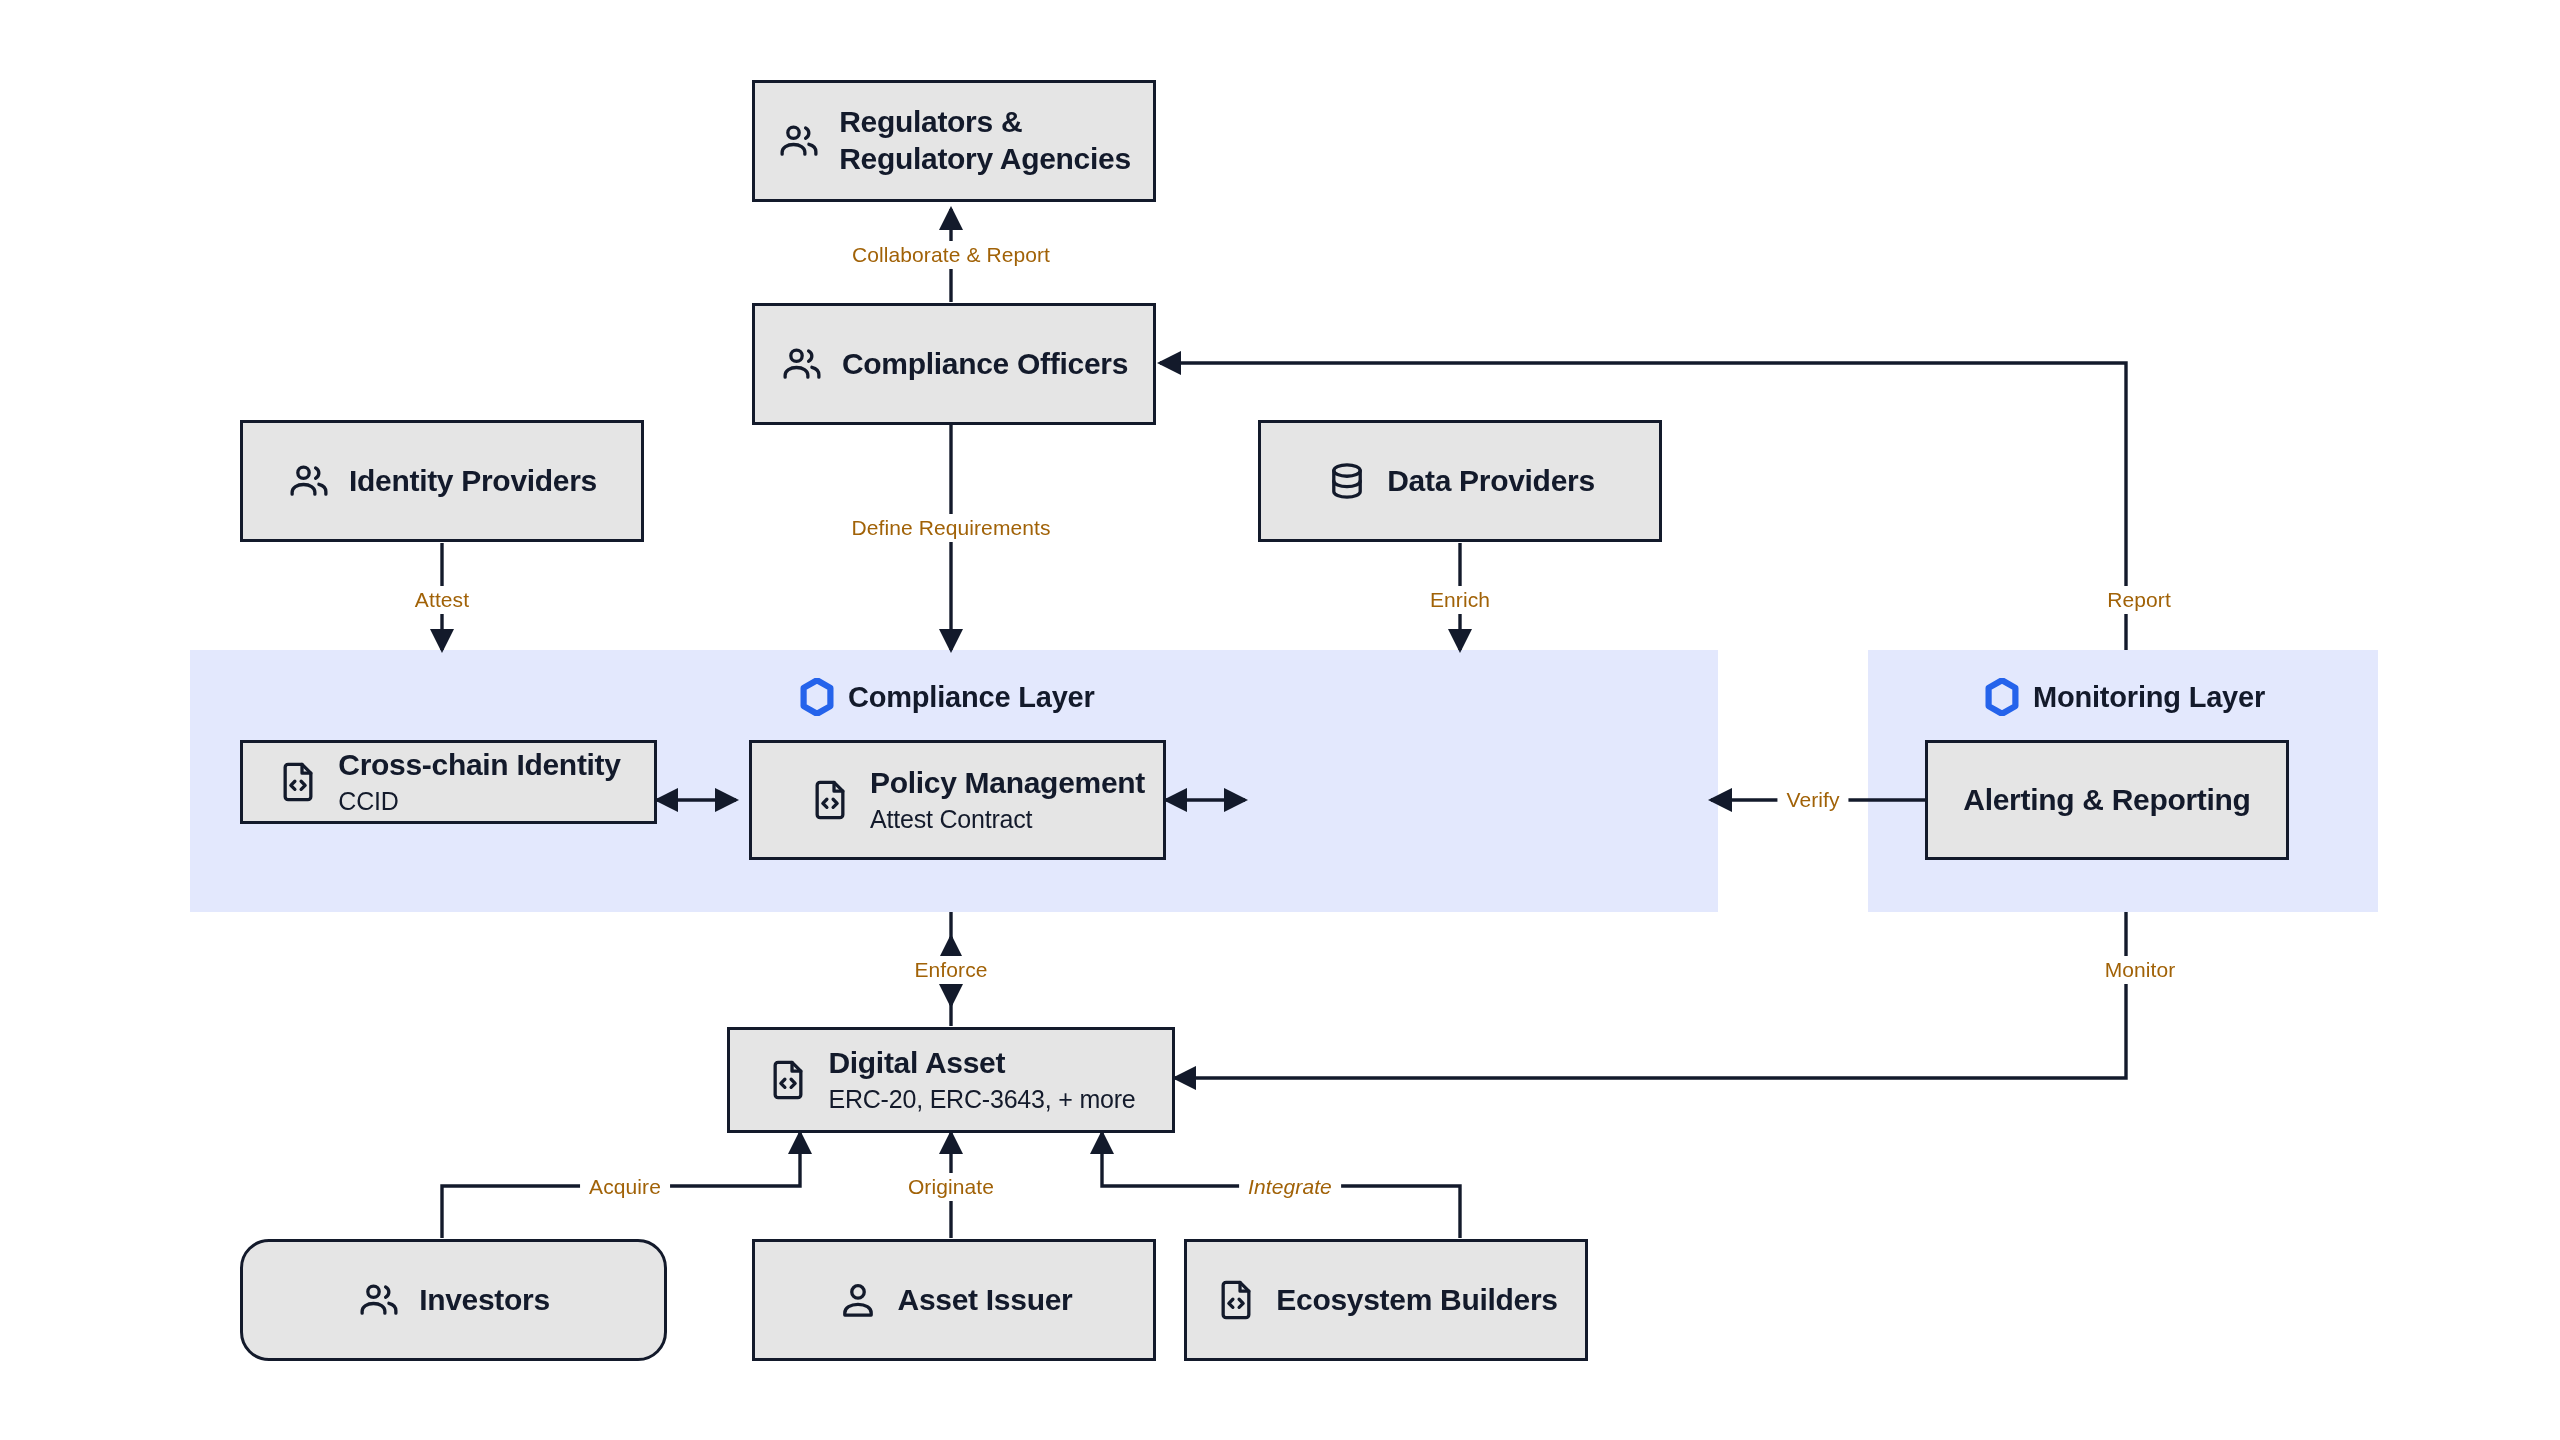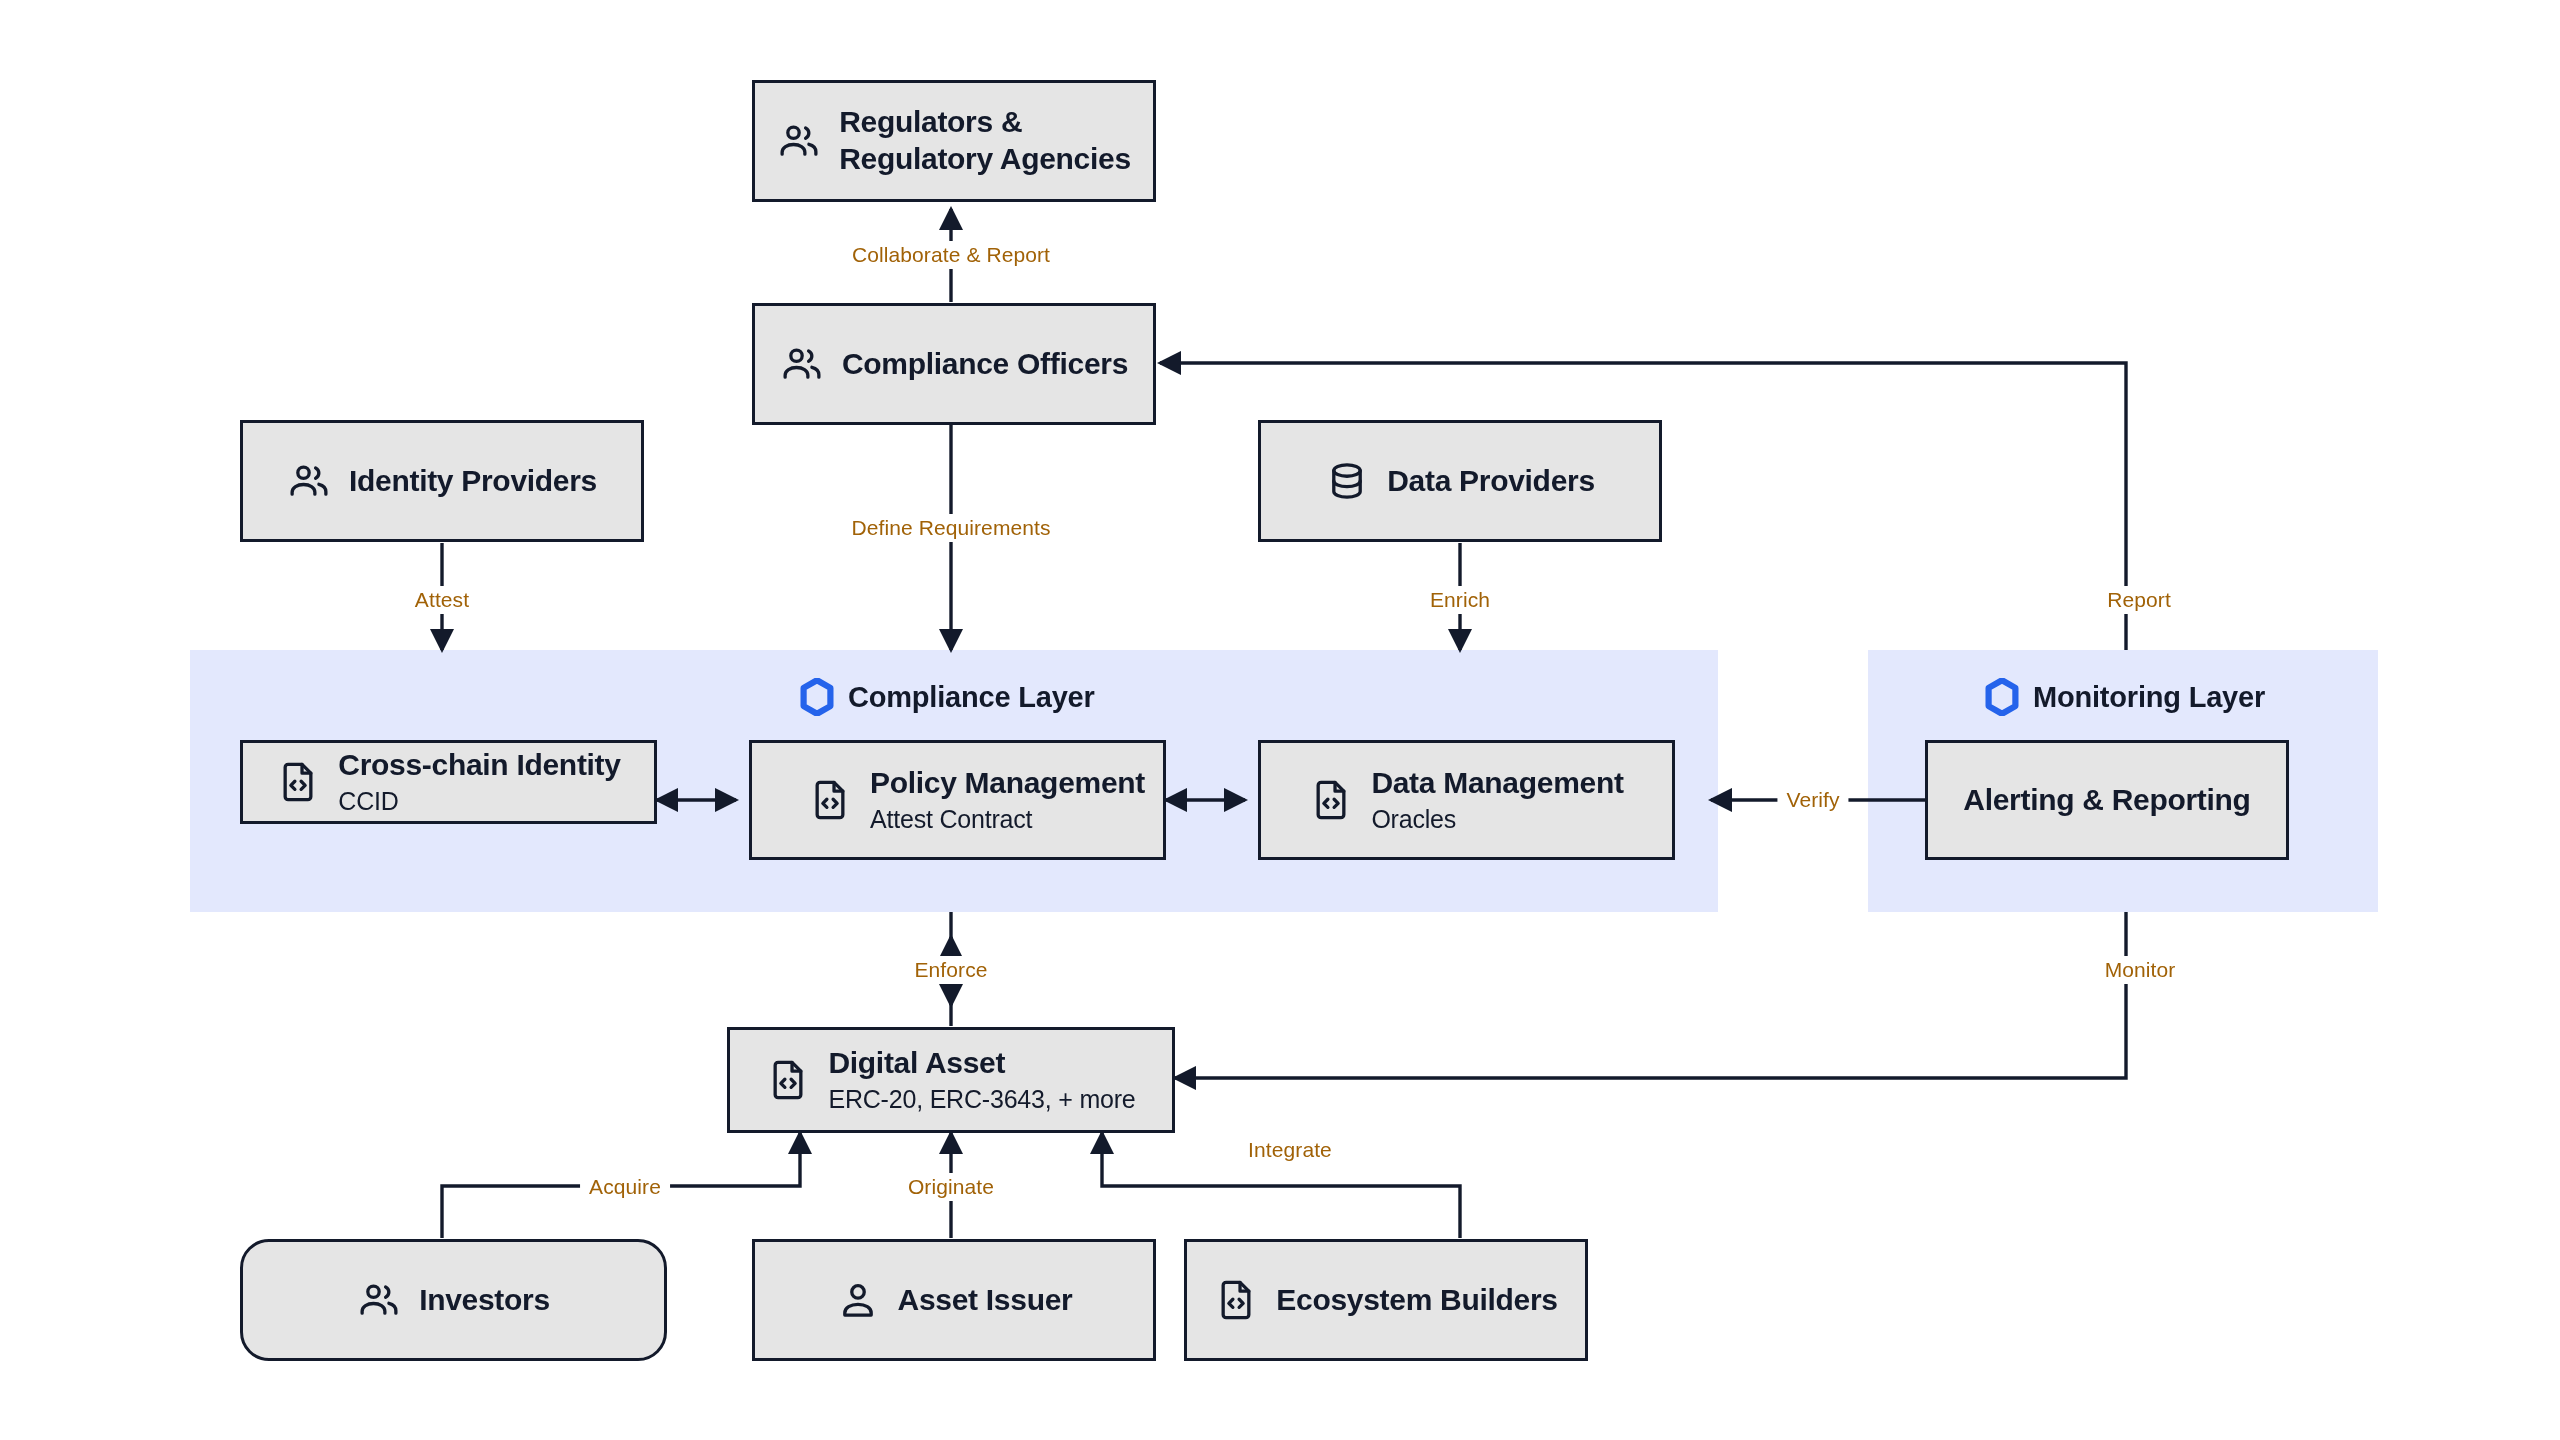--- a/index.html
+++ b/index.html
@@ -179,34 +179,20 @@
         <path d="M10.3 11.6 8.1 13.8l2.2 2.2"></path>
         <path d="M13.7 11.6l2.2 2.2-2.2 2.2"></path>
       </svg>
       <div class="texts">
         <div class="ttl">Policy Management</div>
         <div class="sub">Attest Contract</div>
       </div>
     </div>
   </div>
 
-  <div class="node" style="left:1258px;top:740px;width:417px;height:120px;">
-    <div class="inner">
-      <svg class="ico" viewBox="0 0 24 24" fill="none" stroke="#131a2b" stroke-width="1.8" stroke-linecap="round" stroke-linejoin="round">
-        <path d="M14.2 2.4H6.6a1.6 1.6 0 0 0-1.6 1.6v16a1.6 1.6 0 0 0 1.6 1.6h10.8a1.6 1.6 0 0 0 1.6-1.6V7.2z"></path>
-        <path d="M14.2 2.4v4.8h4.8"></path>
-        <path d="M10.3 11.6 8.1 13.8l2.2 2.2"></path>
-        <path d="M13.7 11.6l2.2 2.2-2.2 2.2"></path>
-      </svg>
-      <div class="texts">
-        <div class="ttl">Data Management</div>
-        <div class="sub">Oracles</div>
-      </div>
-    </div>
-  </div>
 
   <div class="node center-only" style="left:1925px;top:740px;width:364px;height:120px;">
     <div class="inner">
       <div class="texts">
         <div class="ttl">Alerting &amp; Reporting</div>
       </div>
     </div>
   </div>
 
   <div class="node" style="left:727px;top:1027px;width:448px;height:106px;">
@@ -267,15 +253,15 @@
   <div class="elabel" style="left:951px;top:255px;">Collaborate &amp; Report</div>
   <div class="elabel" style="left:951px;top:528px;">Define Requirements</div>
   <div class="elabel" style="left:442px;top:600px;">Attest</div>
   <div class="elabel" style="left:1460px;top:600px;">Enrich</div>
   <div class="elabel" style="left:2139px;top:600px;">Report</div>
   <div class="elabel" style="left:1813px;top:800px;">Verify</div>
   <div class="elabel" style="left:2140px;top:970px;">Monitor</div>
   <div class="elabel" style="left:951px;top:970px;">Enforce</div>
   <div class="elabel" style="left:625px;top:1187px;">Acquire</div>
   <div class="elabel" style="left:951px;top:1187px;">Originate</div>
-  <div class="elabel" style="left:1290px;top:1150px;">Integrate</div>
+  <div class="elabel" style="left:1290px;top:1187px;font-style:italic;">Integrate</div>
 
 </div>
 
 </body></html>

